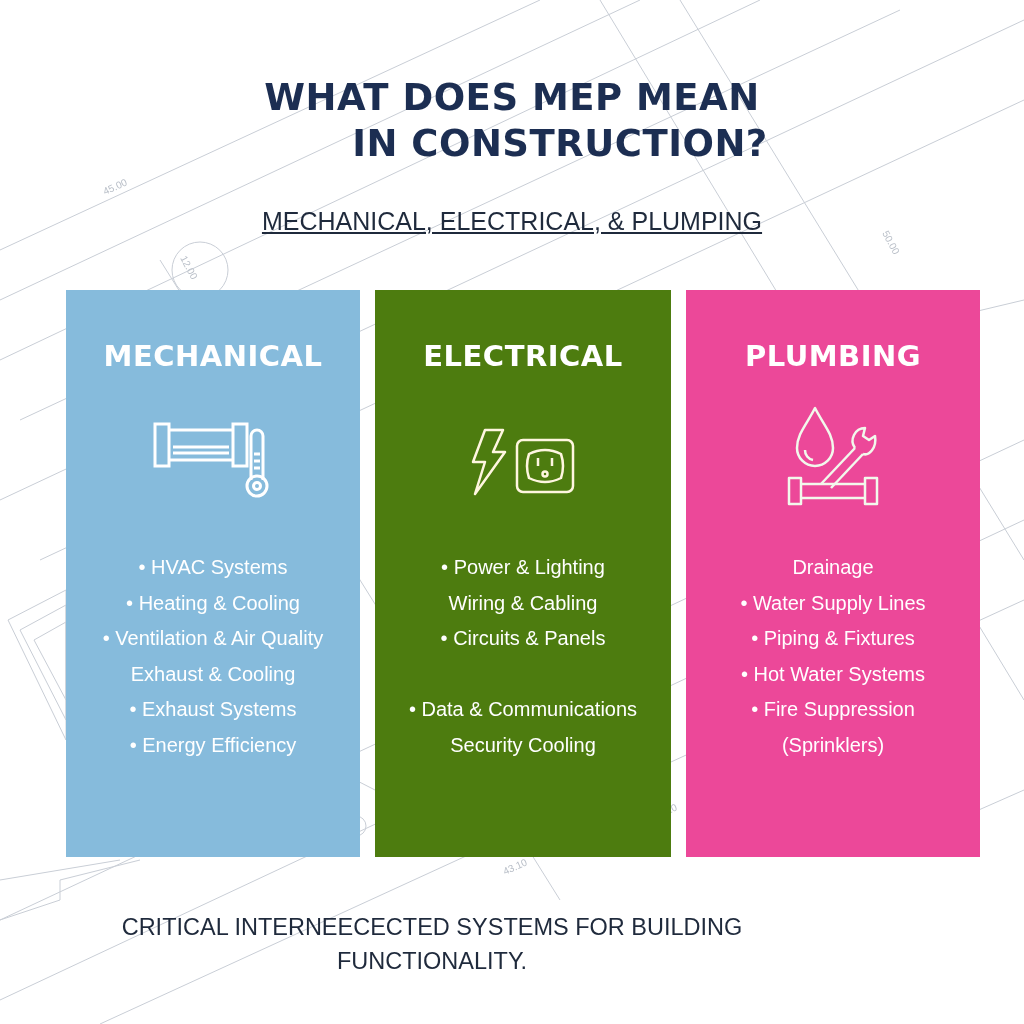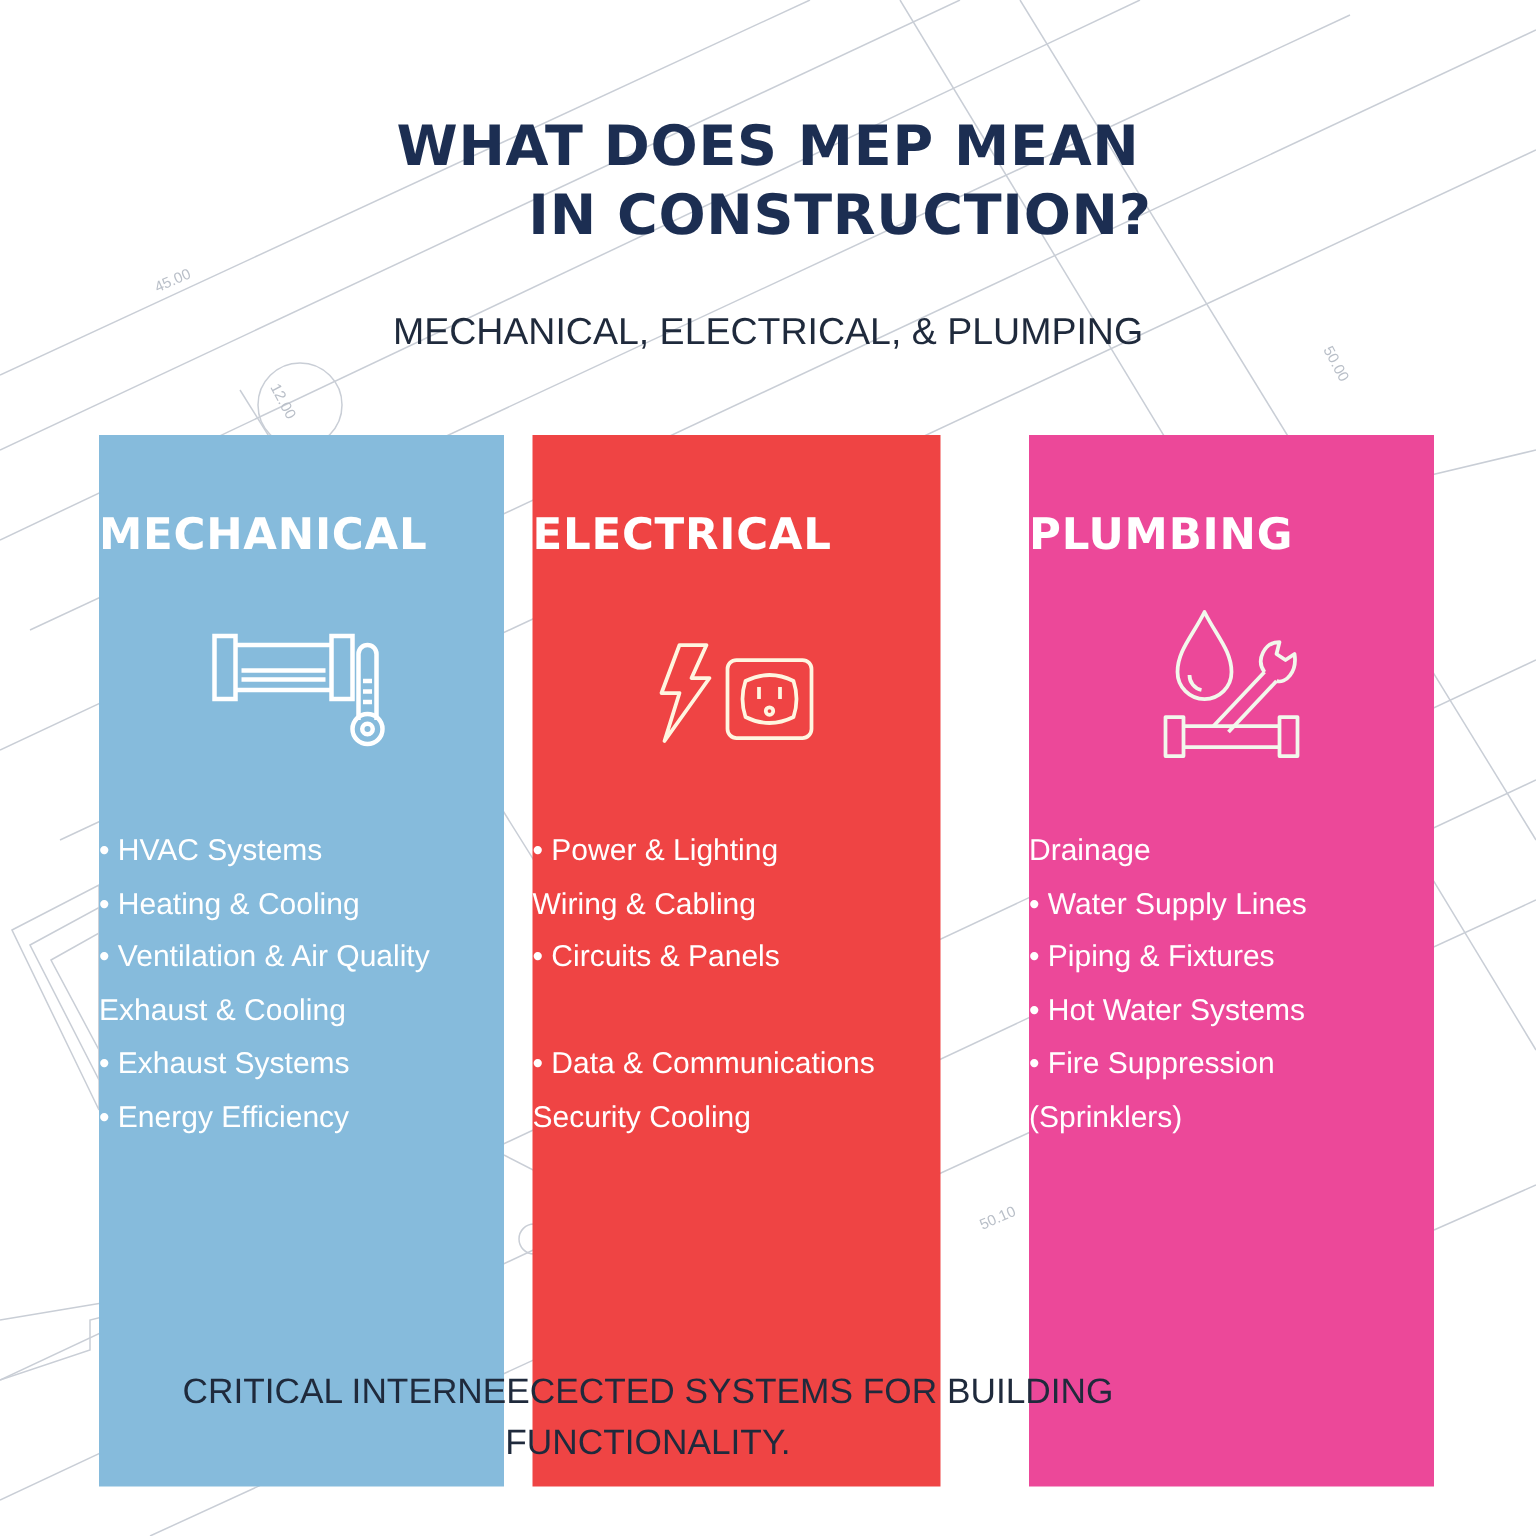--- a/index.html
+++ b/index.html
@@ -11,25 +11,26 @@
   .bp { position:absolute; left:0; top:0; width:1024px; height:1024px; z-index:0; }
   .title {
     position:absolute; left:0; width:1024px; text-align:center; z-index:2;
     color:#1c2e52; font-family:"DejaVu Sans", sans-serif; font-weight:bold;
     font-size:37px; line-height:60px; letter-spacing:0.5px;
   }
   .title.l1 { top:68px; }
   .title.l2 { top:114px;margin-left:48px; }
   .subtitle {
     position:absolute; left:0; width:1024px; top:206px; text-align:center; z-index:2;
-    color:#1f2a3c; font-size:25px; line-height:30px;
+    color:#1f2a3c; font-size:25px; line-height:30px;text-decoration:underline;
   }
   .card {
-    position:absolute; top:290px; height:701px; z-index:2; color:#ffffff;
-    text-align:left;
+    position:absolute; top:290px; height:567px; z-index:2; color:#ffffff;
+    text-align:center;
+    padding-left:24px;
   }
   .card .head {
     position:absolute; top:48px; left:0; width:100%;
     font-family:"DejaVu Sans", sans-serif; font-weight:bold; font-size:29px; line-height:36px;
     letter-spacing:0.5px;
   }
   .card .icon { position:absolute; top:128px; left:50%; transform:translateX(-50%); }
   .card ul {
     list-style:none; margin:0; padding:0; position:absolute; top:260px; left:0; width:100%;
   }
@@ -108,21 +109,21 @@
   <ul>
     <li>• HVAC Systems</li>
     <li>• Heating &amp; Cooling</li>
     <li>• Ventilation &amp; Air Quality</li>
     <li>Exhaust &amp; Cooling</li>
     <li>• Exhaust Systems</li>
     <li>• Energy Efficiency</li>
   </ul>
 </div>
 
-<div class="card" style="left:355px; width:272px; background:#ef4444;">
+<div class="card" style="left:375px; width:272px; background:#4d7c0f;">
   <div class="head">ELECTRICAL</div>
   <div class="icon" style="top:138px;">
     <svg width="112" height="72" viewBox="0 0 112 72" fill="none" stroke="#fff6e0" stroke-width="2.5" stroke-linejoin="round">
       <path d="M18 2 L36 2 L26 24 L38 24 L8 66 L18 34 L6 34 Z"></path>
       <g>
         <rect x="50" y="12" width="56" height="52" rx="6"></rect>
         <path d="M62 26 Q78 18 94 26 Q98 38 94 50 Q78 58 62 50 Q58 38 62 26 Z"></path>
         <line x1="71" y1="30" x2="71" y2="38"></line>
         <line x1="85" y1="30" x2="85" y2="38"></line>
         <circle cx="78" cy="46" r="2.5"></circle>

